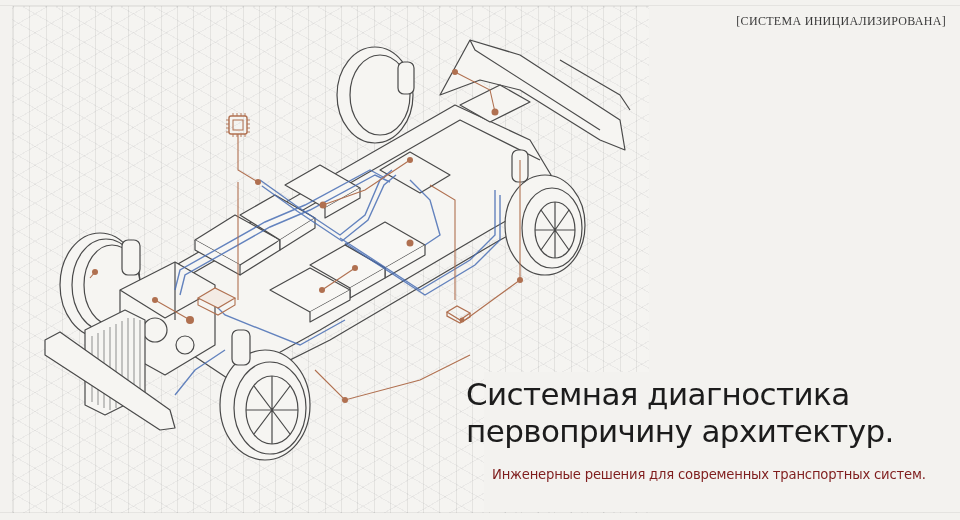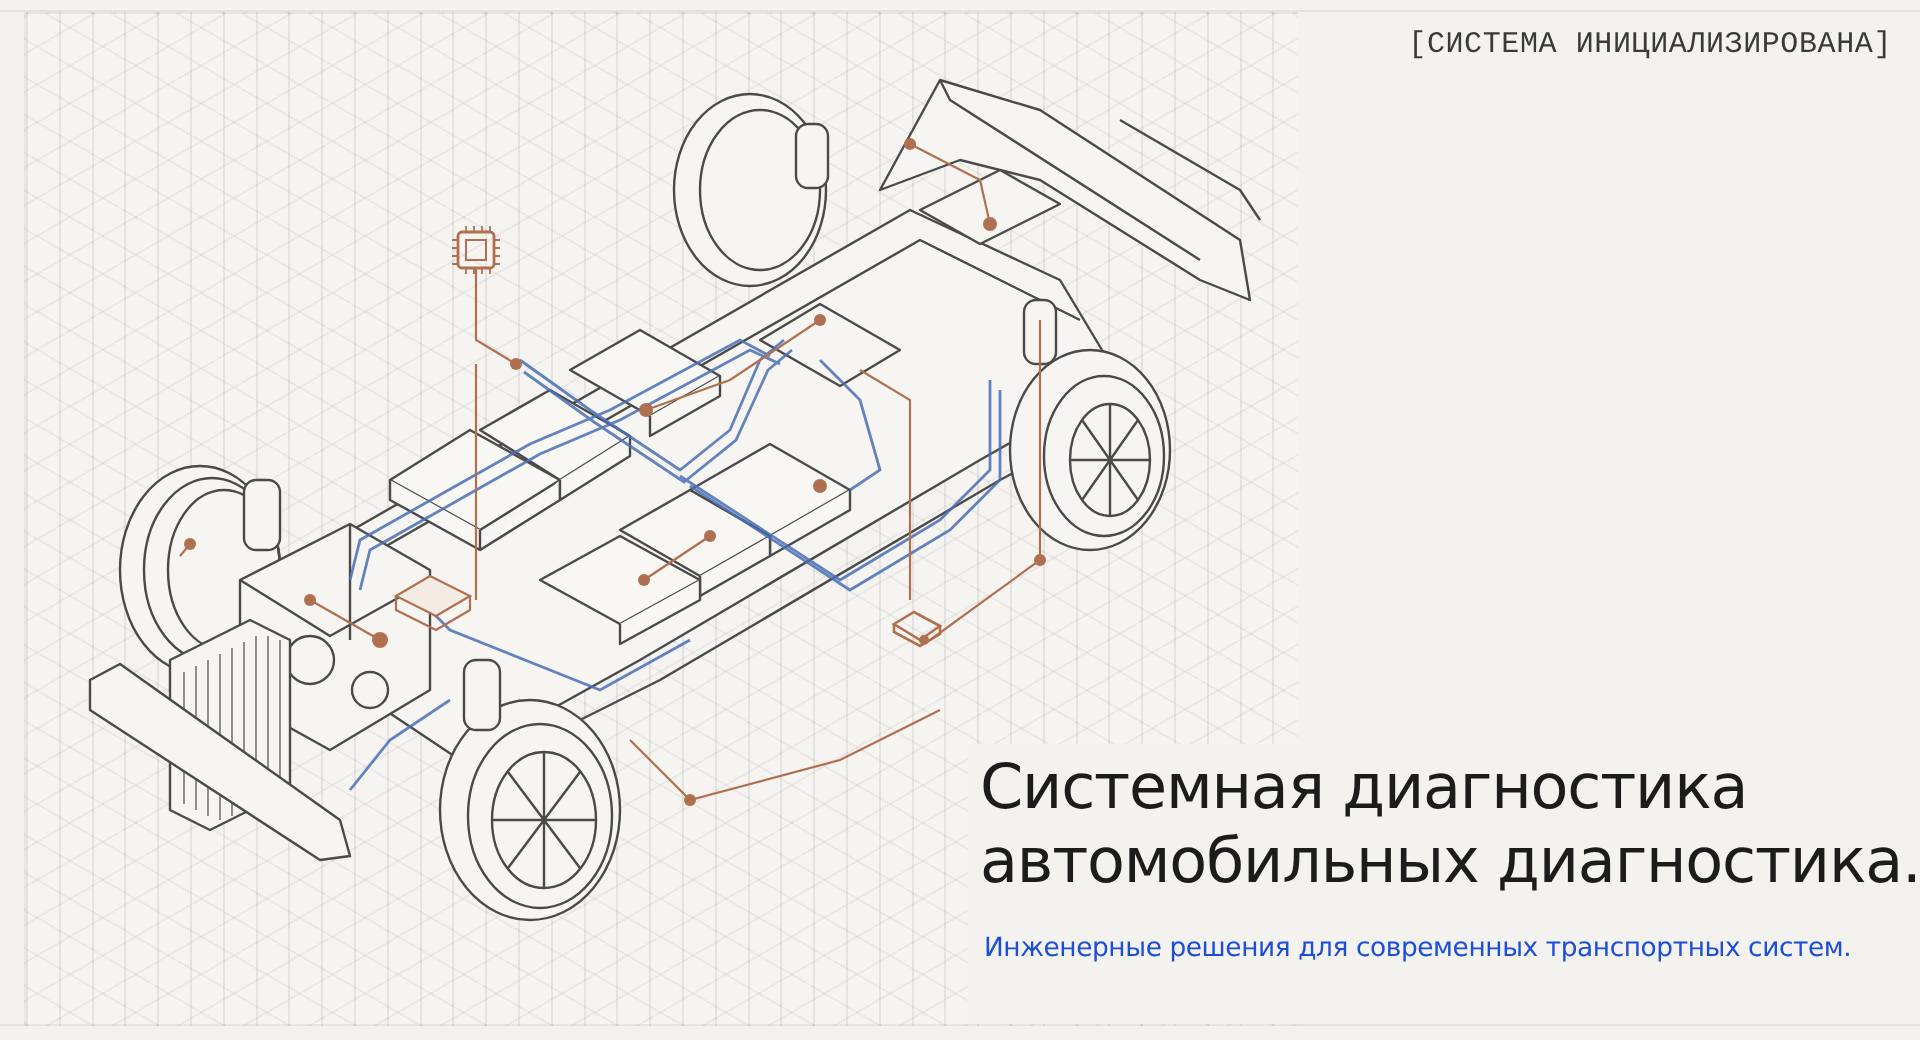--- a/index.html
+++ b/index.html
@@ -5,25 +5,25 @@
   html,body{margin:0;padding:0;}
   body{width:960px;height:520px;overflow:hidden;background:#f3f2ef;position:relative;font-family:"Liberation Sans",sans-serif;}
   .grid-panel{position:absolute;left:12px;top:6px;width:636px;height:506px;background:#f5f4f1;
     background-image:
       repeating-linear-gradient(90deg, rgba(0,0,0,0.07) 0 1px, transparent 1px 16.4px),
       repeating-linear-gradient(30deg, rgba(0,0,0,0.045) 0 1px, transparent 1px 16.4px),
       repeating-linear-gradient(150deg, rgba(0,0,0,0.045) 0 1px, transparent 1px 16.4px);
     border-left:1px solid rgba(0,0,0,0.06);border-top:1px solid rgba(0,0,0,0.06);}
   .top-rule{position:absolute;left:0;top:5px;width:960px;height:1px;background:rgba(0,0,0,0.06);}
   .bottom-rule{position:absolute;left:0;top:512px;width:960px;height:1px;background:rgba(0,0,0,0.06);}
-  .status{position:absolute;right:14px;top:14px;font-family:Liberation Mono, monospace;font-size:15px;letter-spacing:0.3px;color:#3a3a3a;}
+  .status{position:absolute;right:14px;top:14px;font-family:Liberation Serif, serif;font-size:12px;letter-spacing:0.3px;color:#3a3a3a;}
   .diagram{position:absolute;left:0;top:0;width:960px;height:520px;}
   .hero{position:absolute;left:484px;top:372px;width:476px;height:140px;background:#f3f2ef;}
-  .headline{position:absolute;left:490px;top:376px;margin:0;font-family:"DejaVu Sans",sans-serif;font-weight:500;font-size:31px;line-height:37px;color:#1c1c1c;letter-spacing:-0.6px;white-space:nowrap;}
-  .sub{position:absolute;left:492px;top:465px;font-family:"DejaVu Sans",sans-serif;font-size:13.2px;line-height:20px;color:#1d4ed8;letter-spacing:-0.2px;white-space:nowrap;}
+  .headline{position:absolute;left:466px;top:376px;margin:0;font-family:"DejaVu Sans",sans-serif;font-weight:500;font-size:31px;line-height:37px;color:#1c1c1c;letter-spacing:-0.6px;white-space:nowrap;}
+  .sub{position:absolute;left:492px;top:465px;font-family:"DejaVu Sans",sans-serif;font-size:13.2px;line-height:20px;color:#7f1d1d;letter-spacing:-0.2px;white-space:nowrap;}
 </style>
 </head>
 <body>
 
 <div class="top-rule"></div>
 <div class="grid-panel"></div>
 
 <svg class="diagram" viewBox="0 0 960 520" xmlns="http://www.w3.org/2000/svg">
   <g fill="none" stroke="#4a4a4a" stroke-width="1.2" stroke-linejoin="round">
 
@@ -145,19 +145,19 @@
     <path d="M198 298 L215 288 L235 298 L218 308 Z"></path>
     <path d="M198 298 L198 305 L218 315 L235 305 L235 298" fill="none"></path>
   </g>
 </svg>
 
 <div class="status">[СИСТЕМА ИНИЦИАЛИЗИРОВАНА]</div>
 
 <div class="hero"></div>
 <h1 class="headline">
   <span>Системная диагностика</span><br>
-  <span>автомобильных диагностика.</span>
+  <span>первопричину архитектур.</span>
 </h1>
 <div class="sub">
   <span>Инженерные решения для современных транспортных систем.</span><br>
 </div>
 
 <div class="bottom-rule"></div>
 
 </body></html>

